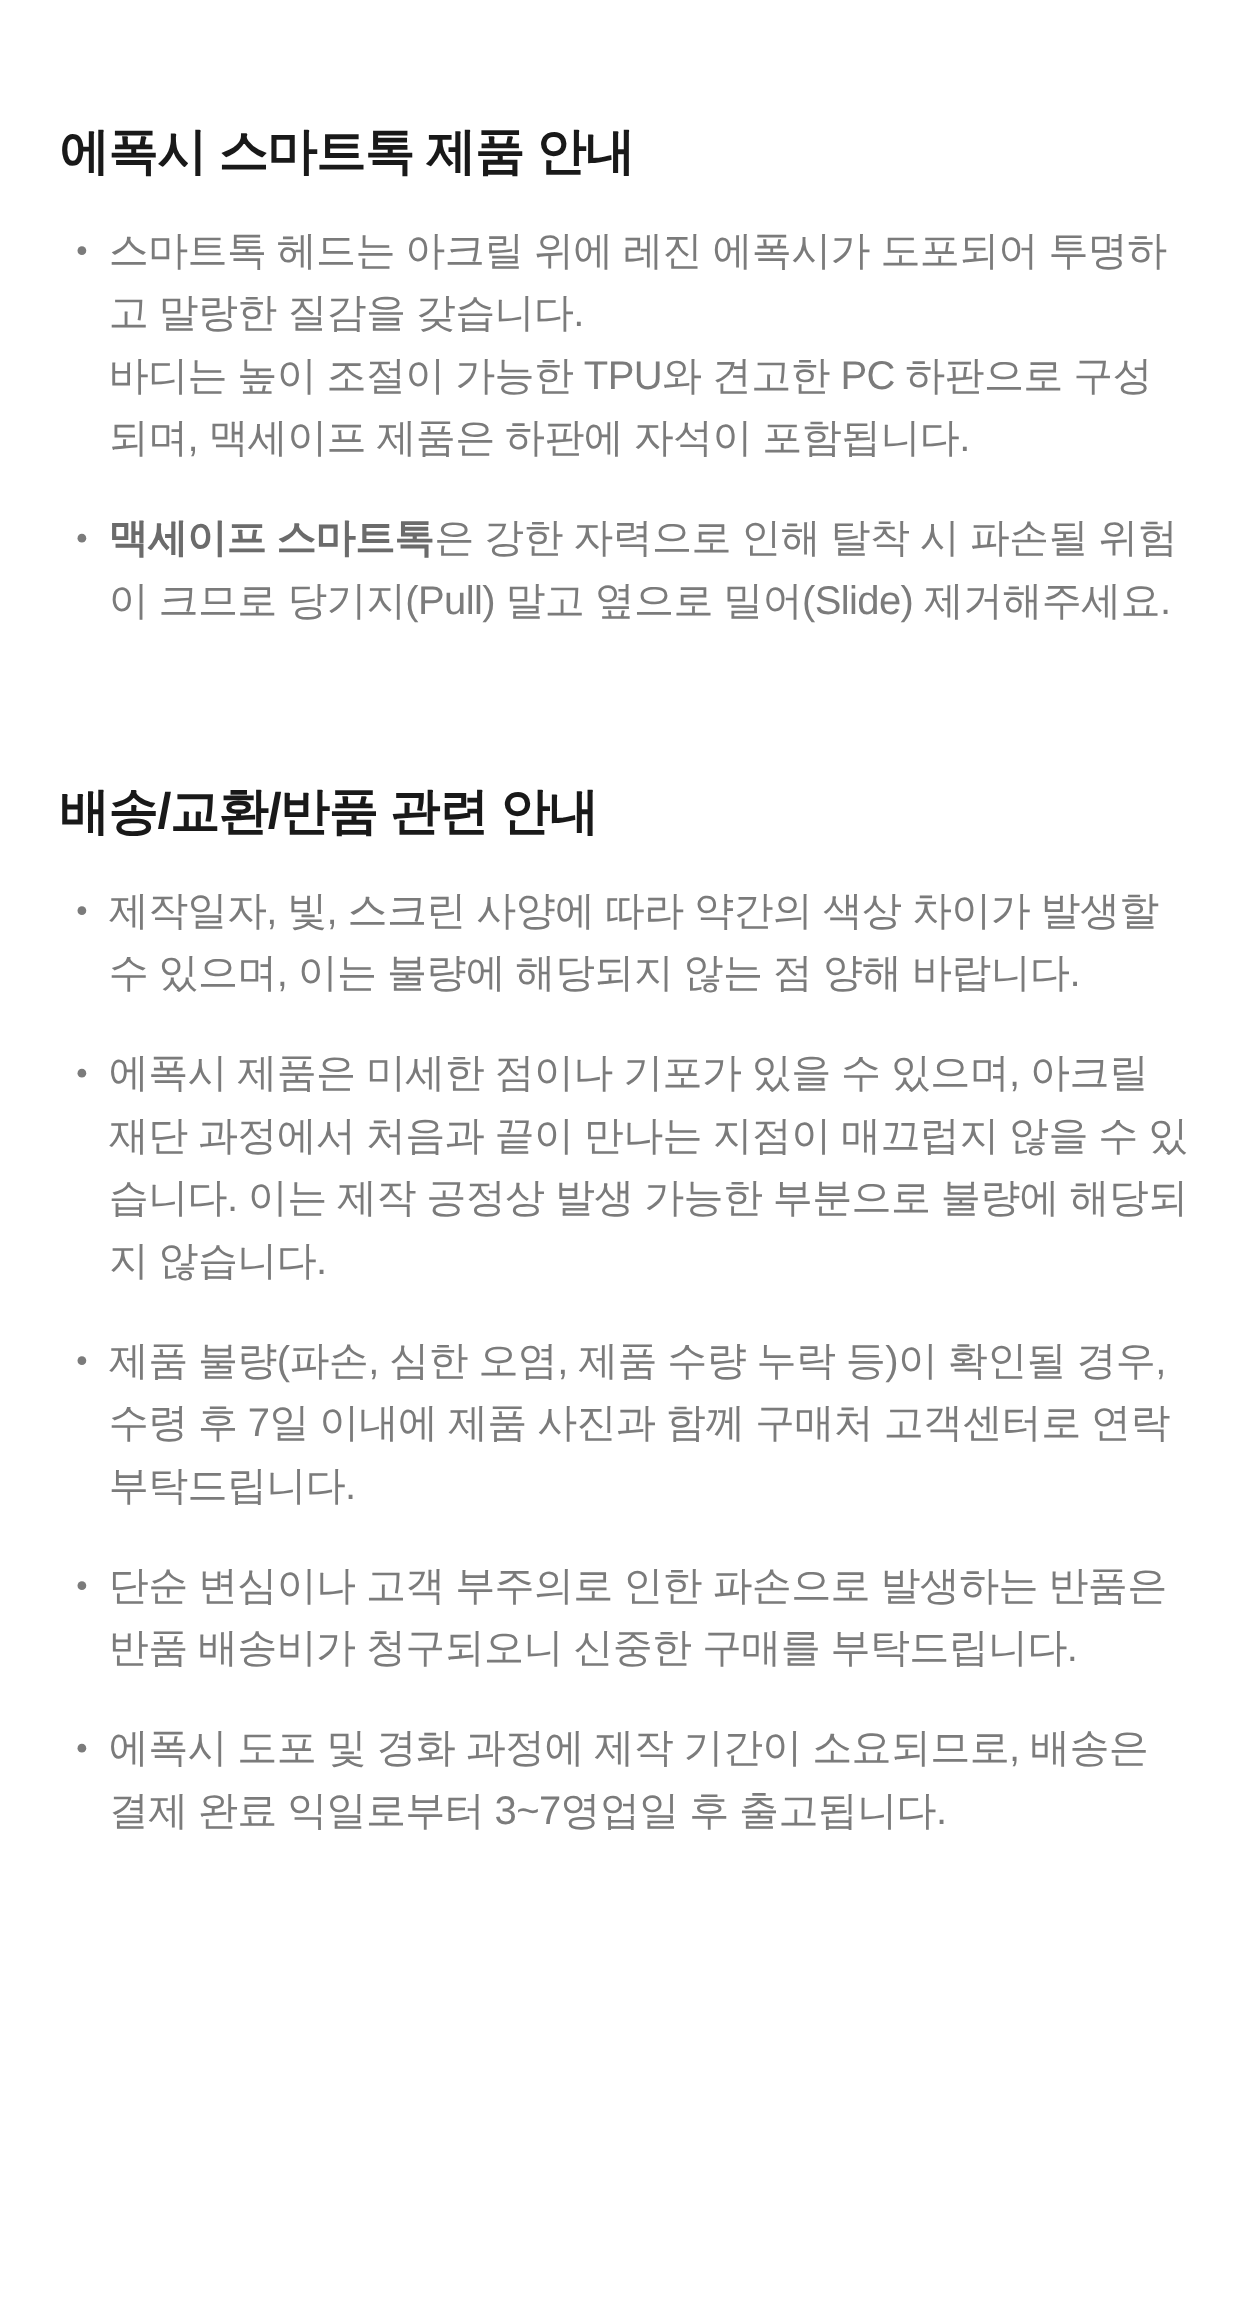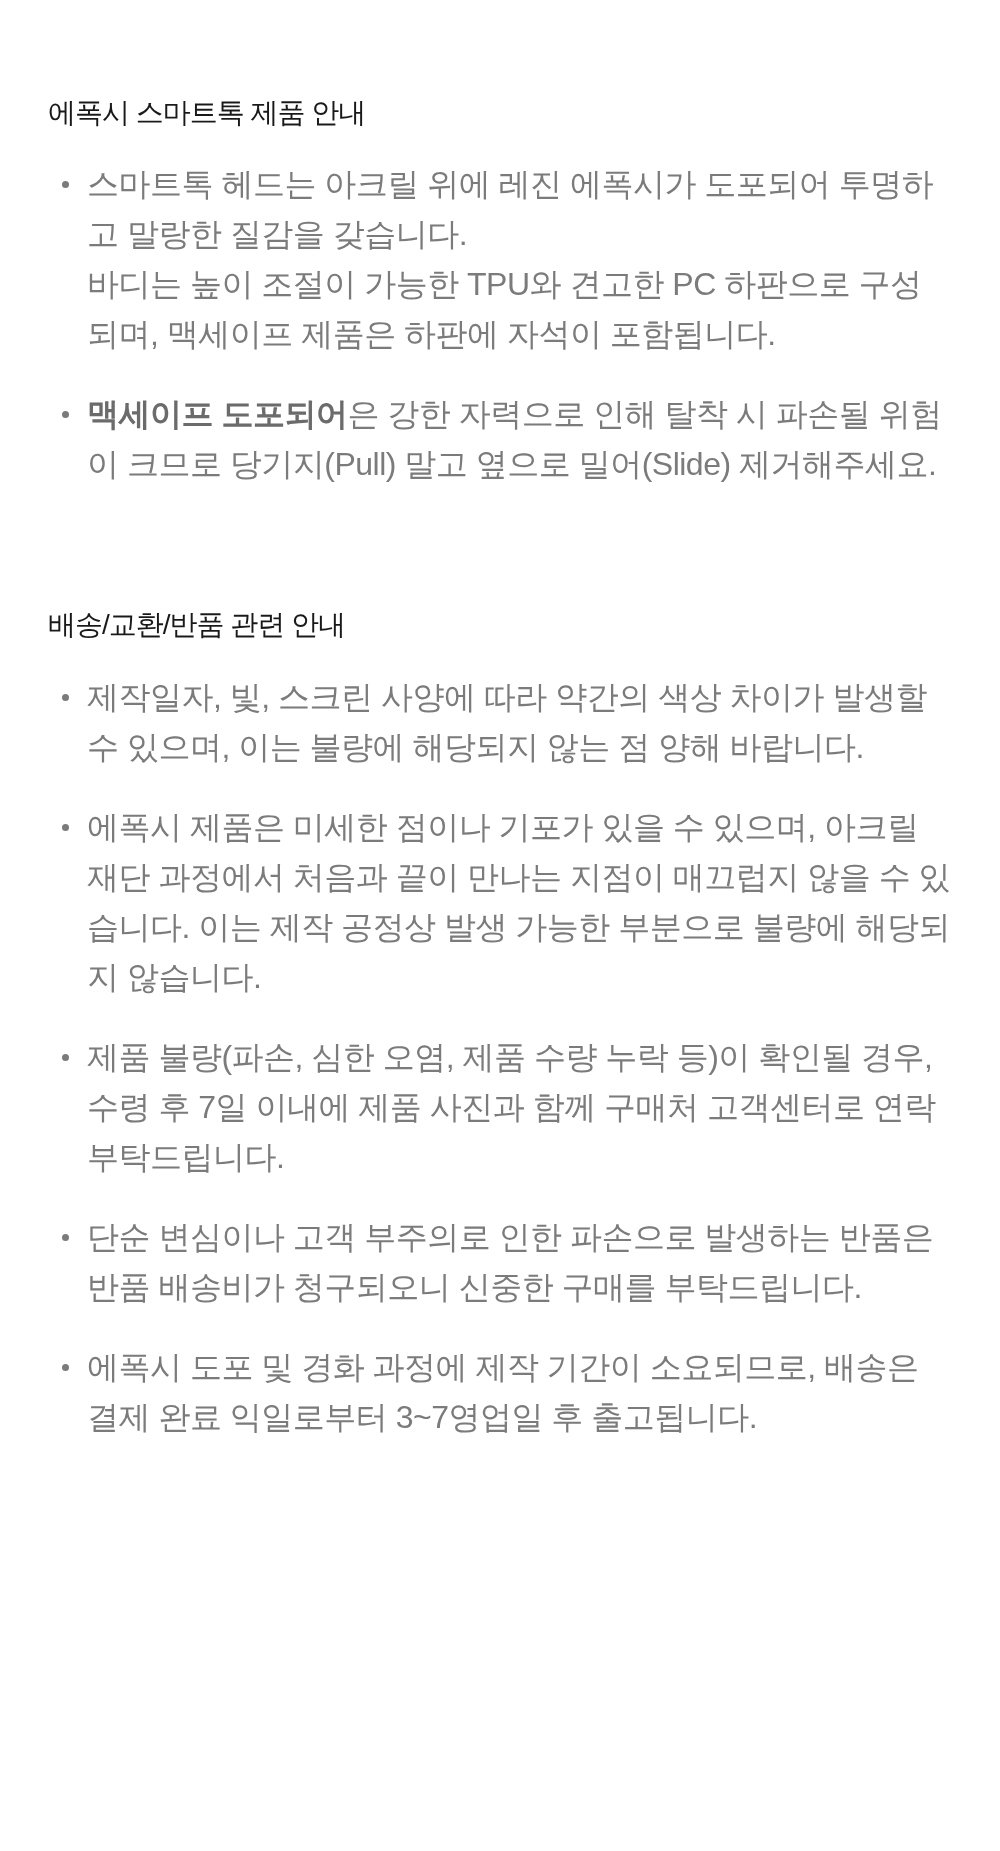--- a/index.html
+++ b/index.html
@@ -11,23 +11,23 @@
   .page {
     width: 1000px;
     height: 1851px;
     background: #ffffff;
     box-sizing: border-box;
     padding: 95px 50px 0 48px;
     overflow: hidden;
   }
   .section-title {
     margin: 0 0 28px 0;
-    font-size: 28px;
+    font-size: 40px;
     line-height: 1.3;
-    font-weight: 400;
+    font-weight: 700;
     color: #191919;
     letter-spacing: -1px;
   }
   .notice-list {
     list-style: none;
     margin: 0;
     padding: 0 0 0 14px;
   }
   .notice-item {
     display: flex;
@@ -69,21 +69,21 @@
   <section class="section-product">
     <h2 class="section-title">에폭시 스마트톡 제품 안내</h2>
     <ul class="notice-list">
       <li class="notice-item">
         <span class="bullet-dot"></span>
         <p class="item-text"><strong class="lead"></strong><span class="body">스마트톡 헤드는 아크릴 위에 레진 에폭시가 도포되어 투명하고 말랑한 질감을 갖습니다.
 바디는 높이 조절이 가능한 TPU와 견고한 PC 하판으로 구성되며, 맥세이프 제품은 하판에 자석이 포함됩니다.</span></p>
       </li>
       <li class="notice-item">
         <span class="bullet-dot"></span>
-        <p class="item-text"><strong class="lead">맥세이프 도포되어</strong><span class="body">은 강한 자력으로 인해 탈착 시 파손될 위험이 크므로 당기지(Pull) 말고 옆으로 밀어(Slide) 제거해주세요.</span></p>
+        <p class="item-text"><strong class="lead">맥세이프 스마트톡</strong><span class="body">은 강한 자력으로 인해 탈착 시 파손될 위험이 크므로 당기지(Pull) 말고 옆으로 밀어(Slide) 제거해주세요.</span></p>
       </li>
     </ul>
   </section>
 
   <section class="section-shipping">
     <h2 class="section-title">배송/교환/반품 관련 안내</h2>
     <ul class="notice-list">
       <li class="notice-item">
         <span class="bullet-dot"></span>
         <p class="item-text"><strong class="lead"></strong><span class="body">제작일자, 빛, 스크린 사양에 따라 약간의 색상 차이가 발생할 수 있으며, 이는 불량에 해당되지 않는 점 양해 바랍니다.</span></p>

